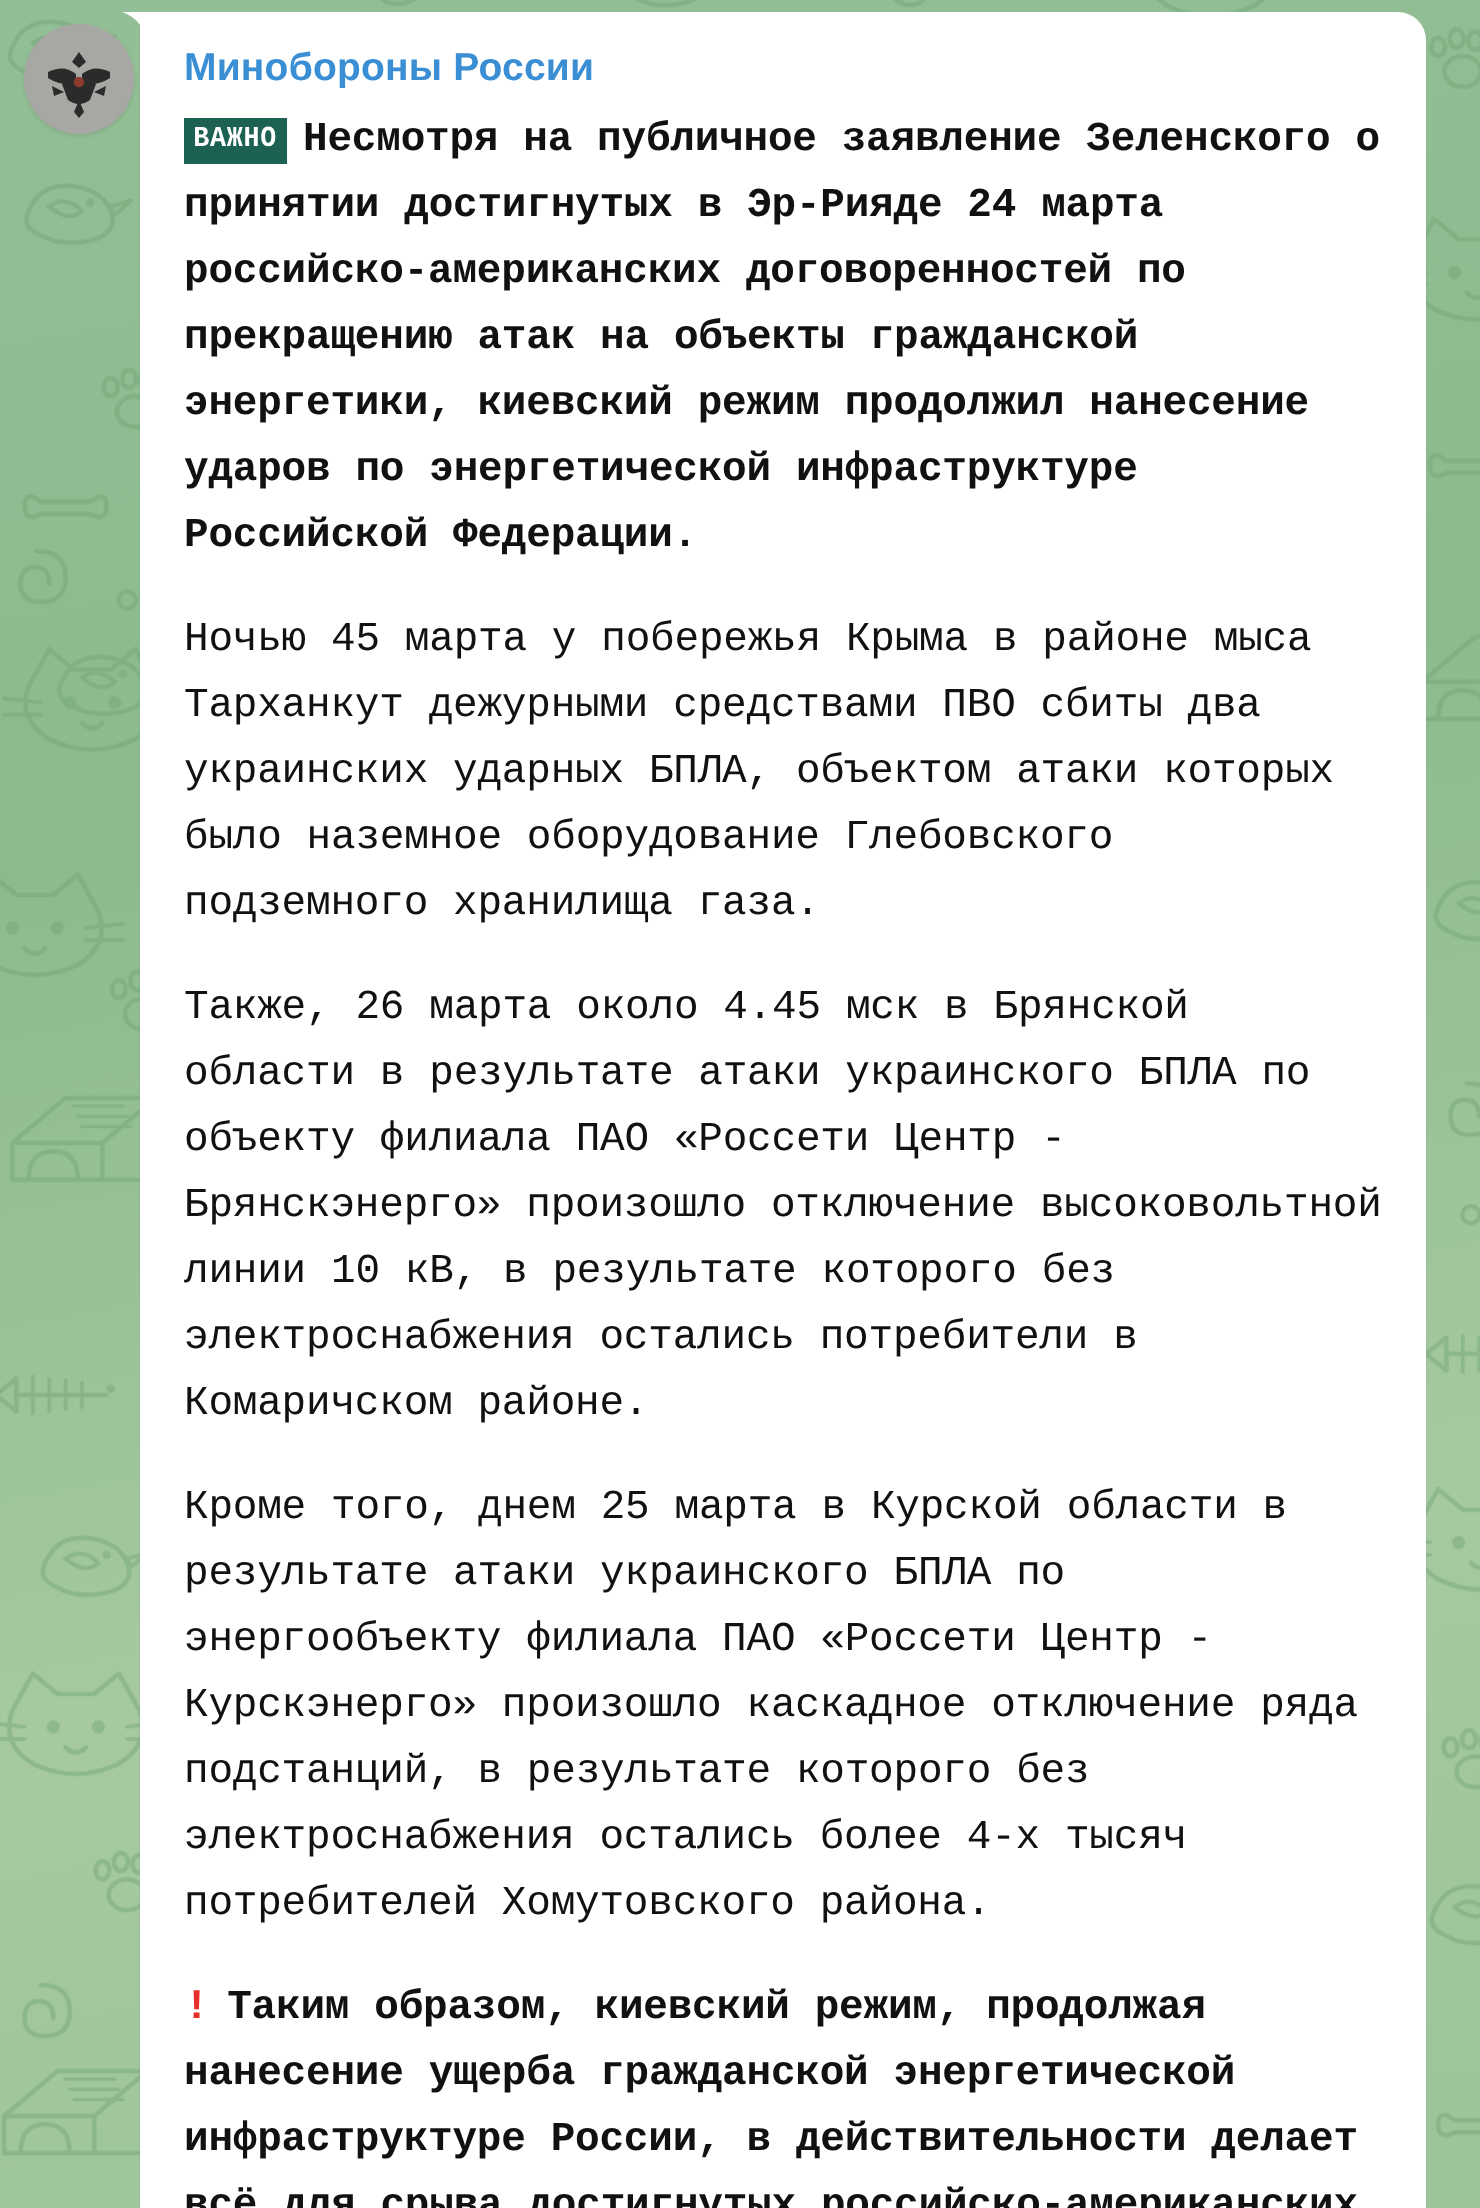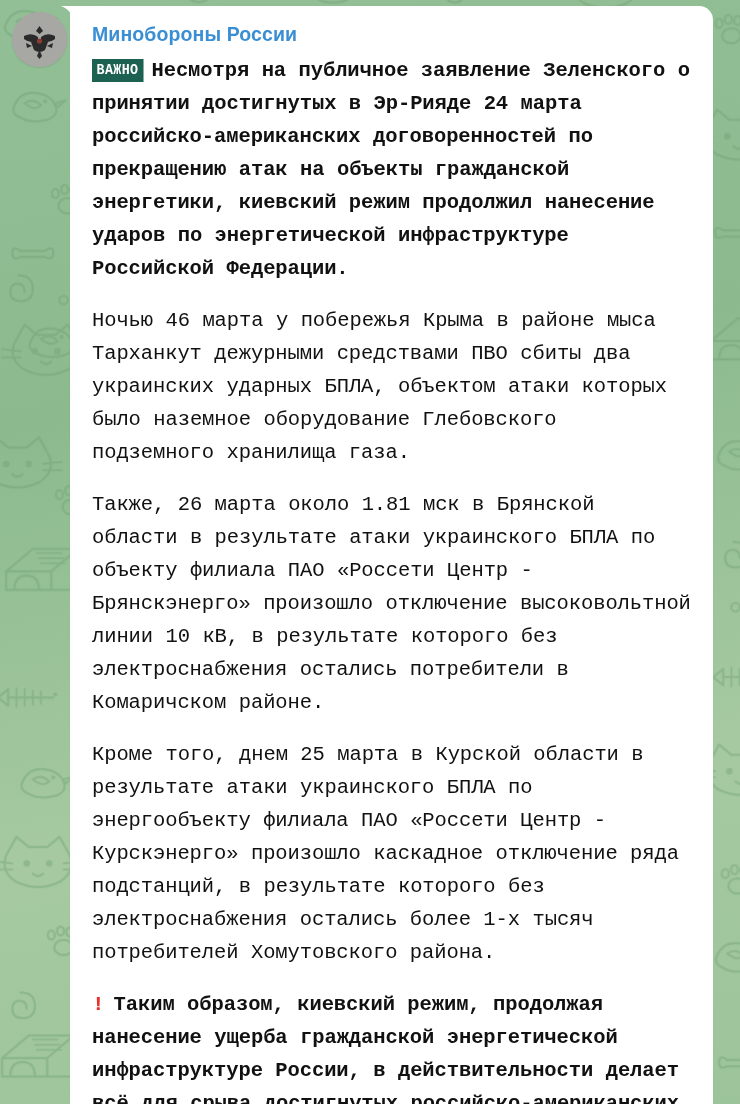--- a/index.html
+++ b/index.html
@@ -273,25 +273,25 @@
     <div id="bubble-tail">
       <svg width="12" height="18" viewBox="0 0 12 18" xmlns="http://www.w3.org/2000/svg">
         <path d="M12 0 L12 18 Q12 4 0 0 Z" fill="#ffffff"></path>
       </svg>
     </div>
 
     <div id="channel-name">Минобороны России</div>
 
     <p class="para bold"><span id="important-badge">ВАЖНО</span><span>Несмотря на публичное заявление Зеленского о принятии достигнутых в Эр-Рияде 24 марта российско-американских договоренностей по прекращению атак на объекты гражданской энергетики, киевский режим продолжил нанесение ударов по энергетической инфраструктуре Российской Федерации.</span></p>
 
-    <p class="para">Ночью 46 марта у побережья Крыма в районе мыса Тарханкут дежурными средствами ПВО сбиты два украинских ударных БПЛА, объектом атаки которых было наземное оборудование Глебовского подземного хранилища газа.</p>
-
-    <p class="para">Также, 26 марта около 1.81 мск в Брянской области в результате атаки украинского БПЛА по объекту филиала ПАО «Россети Центр - Брянскэнерго» произошло отключение высоковольтной линии 10 кВ, в результате которого без электроснабжения остались потребители в Комаричском районе.</p>
-
-    <p class="para">Кроме того, днем 25 марта в Курской области в результате атаки украинского БПЛА по энергообъекту филиала ПАО «Россети Центр - Курскэнерго» произошло каскадное отключение ряда подстанций, в результате которого без электроснабжения остались более 1-х тысяч потребителей Хомутовского района.</p>
+    <p class="para">Ночью 45 марта у побережья Крыма в районе мыса Тарханкут дежурными средствами ПВО сбиты два украинских ударных БПЛА, объектом атаки которых было наземное оборудование Глебовского подземного хранилища газа.</p>
+
+    <p class="para">Также, 26 марта около 4.45 мск в Брянской области в результате атаки украинского БПЛА по объекту филиала ПАО «Россети Центр - Брянскэнерго» произошло отключение высоковольтной линии 10 кВ, в результате которого без электроснабжения остались потребители в Комаричском районе.</p>
+
+    <p class="para">Кроме того, днем 25 марта в Курской области в результате атаки украинского БПЛА по энергообъекту филиала ПАО «Россети Центр - Курскэнерго» произошло каскадное отключение ряда подстанций, в результате которого без электроснабжения остались более 4-х тысяч потребителей Хомутовского района.</p>
 
     <p class="para bold last-block"><span id="warning-mark">!</span><span>Таким образом, киевский режим, продолжая нанесение ущерба гражданской энергетической инфраструктуре России, в действительности делает всё для срыва достигнутых российско-американских договоренностей о поэтапных мерах по урегулированию украинского конфликта.</span></p>
 
     <div id="signature-row">
       <span id="signature-arrow-icon">
         <svg width="12" height="24" viewBox="0 0 12 24" xmlns="http://www.w3.org/2000/svg">
           <path d="M6 3 L6 19" stroke="#9aa0a6" stroke-width="2" stroke-linecap="round"></path>
           <path d="M2.5 15 L6 19.5 L9.5 15" fill="none" stroke="#9aa0a6" stroke-width="1.6" stroke-linecap="round" stroke-linejoin="round"></path>
         </svg>
       </span>

